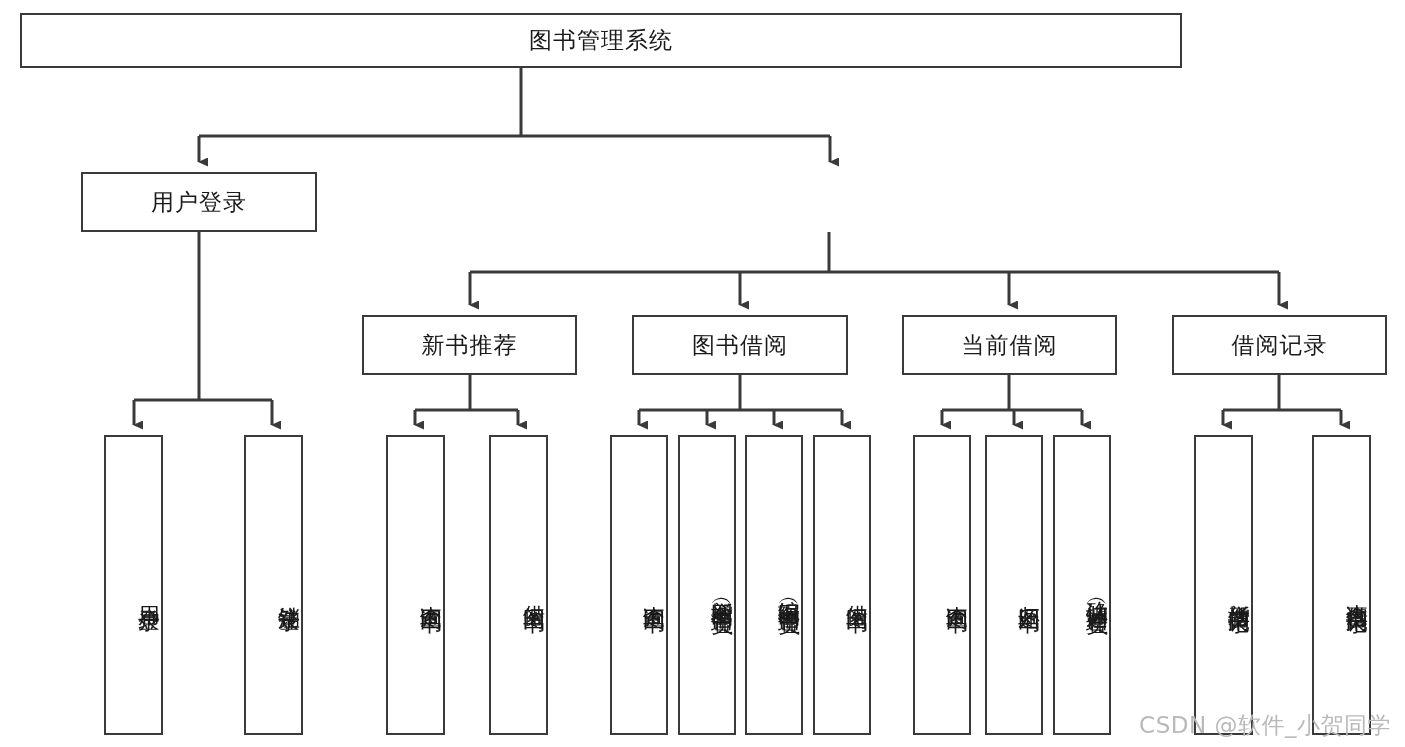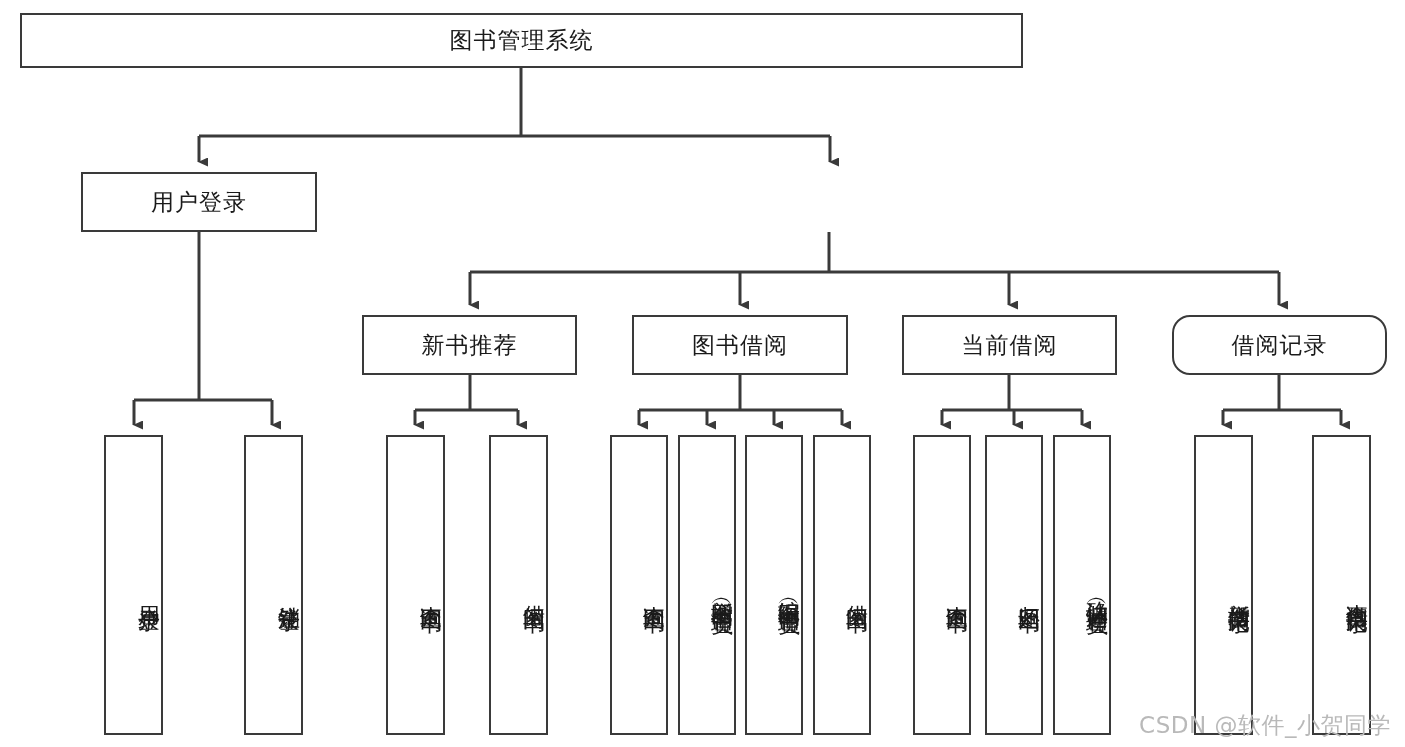--- a/index.html
+++ b/index.html
@@ -113,38 +113,38 @@
       <path d="M1014,410 L1014,425" marker-end="url(#arrow)"></path>
       <path d="M1082,410 L1082,425" marker-end="url(#arrow)"></path>
 
       <path d="M1279,375 L1279,410"></path>
       <path d="M1223,410 L1341,410"></path>
       <path d="M1223,410 L1223,425" marker-end="url(#arrow)"></path>
       <path d="M1341,410 L1341,425" marker-end="url(#arrow)"></path>
     </g>
   </svg>
 
-  <div class="node horiz" style="left:20px; top:13px; width:1003px; height:55px;">
+  <div class="node horiz" style="left:20px; top:13px; width:1162px; height:55px;">
     <span>图书管理系统</span>
   </div>
 
   <div class="node horiz" style="left:81px; top:172px; width:236px; height:60px;">
     <span>用户登录</span>
   </div>
 
   <div class="node horiz" style="left:362px; top:315px; width:215px; height:60px;">
     <span>新书推荐</span>
   </div>
   <div class="node horiz" style="left:632px; top:315px; width:216px; height:60px;font-family:Liberation Mono, monospace;">
     <span>图书借阅</span>
   </div>
   <div class="node horiz" style="left:902px; top:315px; width:215px; height:60px;align-items:center;">
     <span>当前借阅</span>
   </div>
-  <div class="node horiz" style="left:1172px; top:315px; width:215px; height:60px;border-radius:18px;">
+  <div class="node horiz" style="left:1172px; top:315px; width:215px; height:60px;">
     <span>借阅记录</span>
   </div>
 
   <div class="node vert" style="left:104px; top:435px; width:59px; height:300px;">
     <span>用户登录</span>
   </div>
   <div class="node vert" style="left:244px; top:435px; width:59px; height:300px;">
     <span>注销登录</span>
   </div>
 

